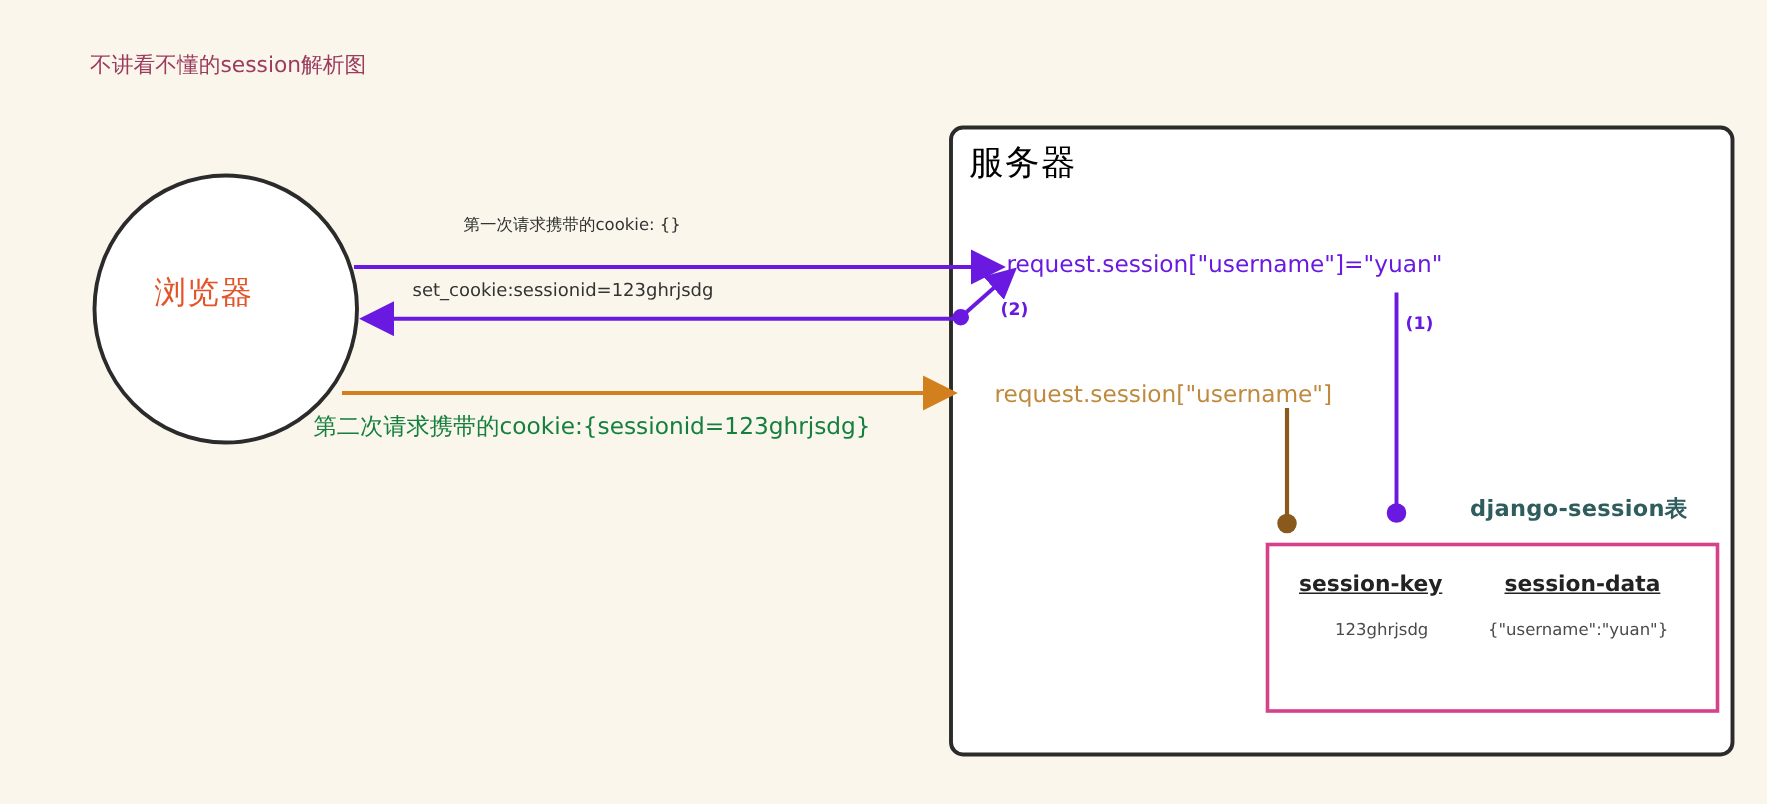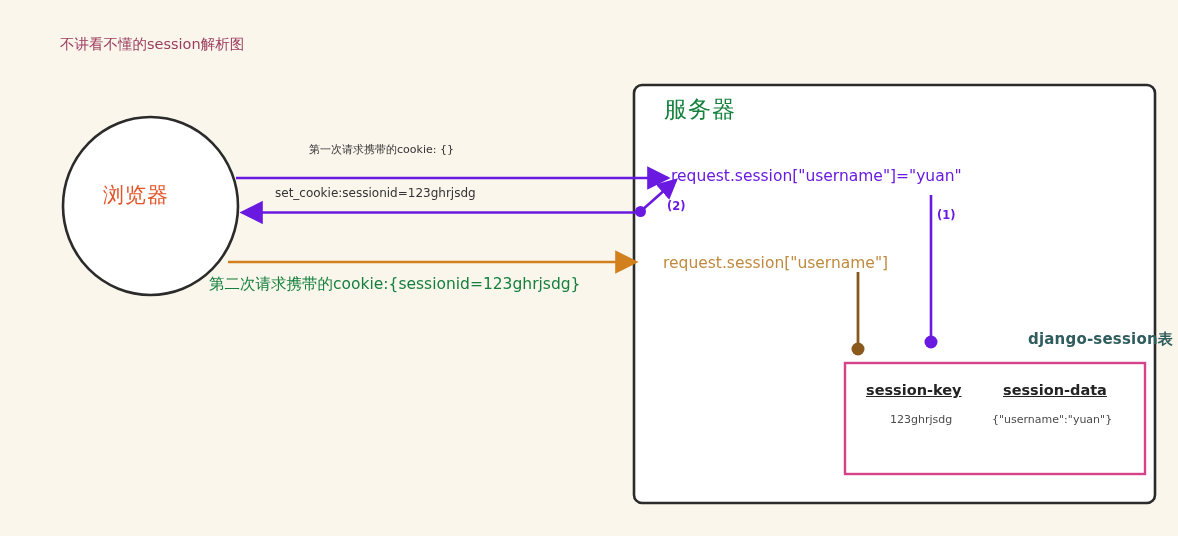--- a/index.html
+++ b/index.html
@@ -38,24 +38,24 @@
     font-weight: 500;
   }
   #browser-label {
     left: 103px;
     top: 183px;
     font-size: 21px;
     color: #e2542a;
     letter-spacing: 1px;
   }
   #server-label {
-    left: 664px;
+    left: 646px;
     top: 96px;
     font-size: 23px;
-    color: #15803d;
+    color: #000000;
     letter-spacing: 1px;
   }
   #req1-label {
     left: 309px;
     top: 144px;
     font-size: 11px;
     color: #333333;
   }
   #setcookie-label {
     left: 275px;
@@ -95,21 +95,20 @@
     font-weight: bold;
     color: #6a1ae0;
   }
   #table-caption {
     left: 980px;
     top: 331px;
     font-size: 15px;
     font-weight: bold;
     color: #2f5c5c;
     letter-spacing: 0.2px;
-    margin-left: 48px;
   }
   .th {
     position: absolute;
     font-size: 14.5px;
     font-weight: bold;
     color: #232323;
     white-space: nowrap;
     text-decoration: underline;
   }
   .td {

